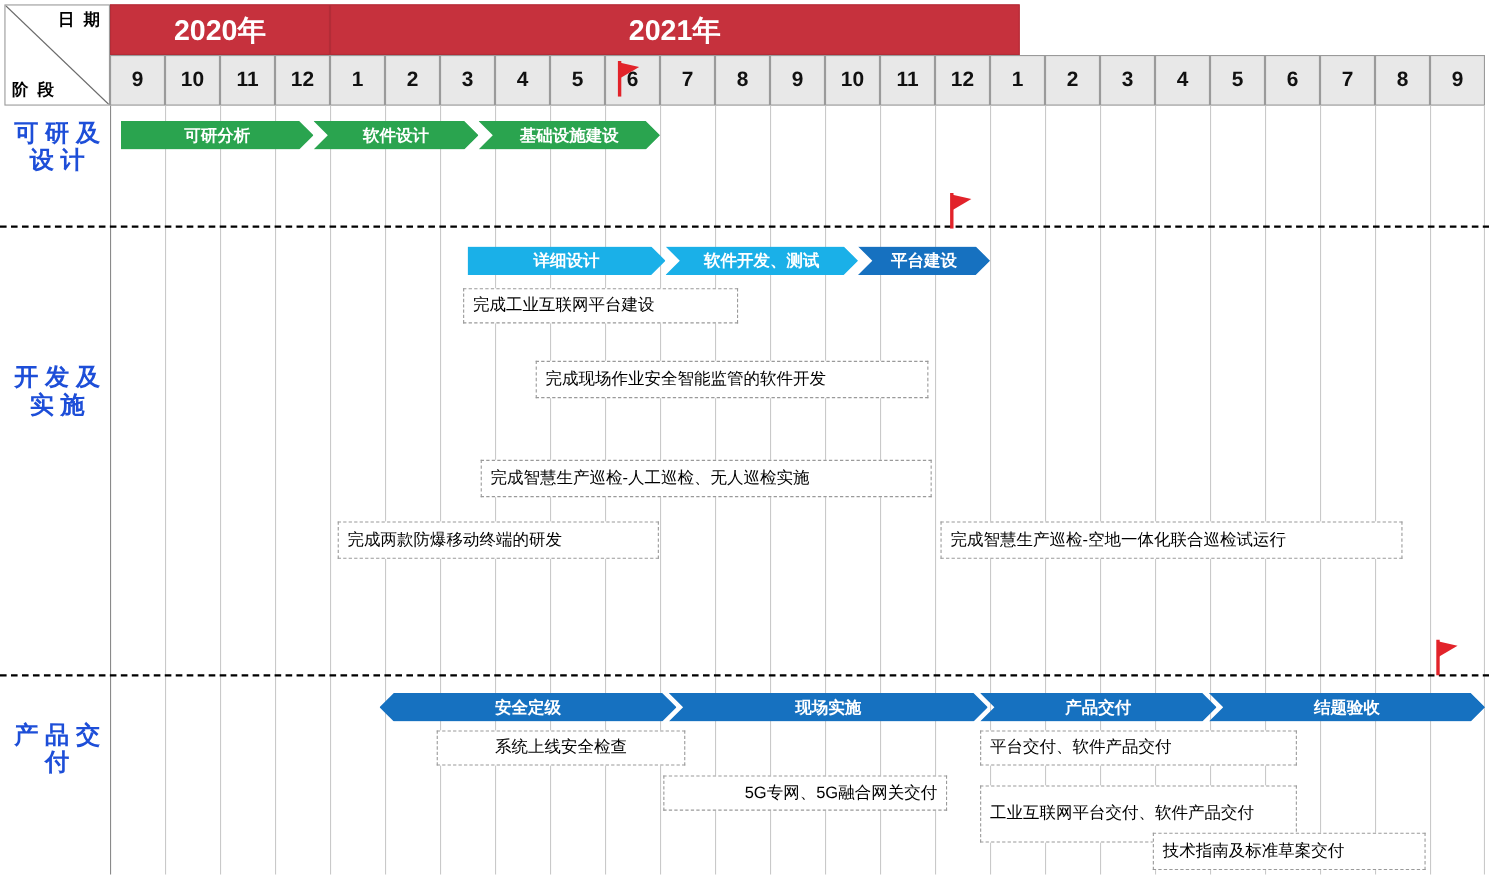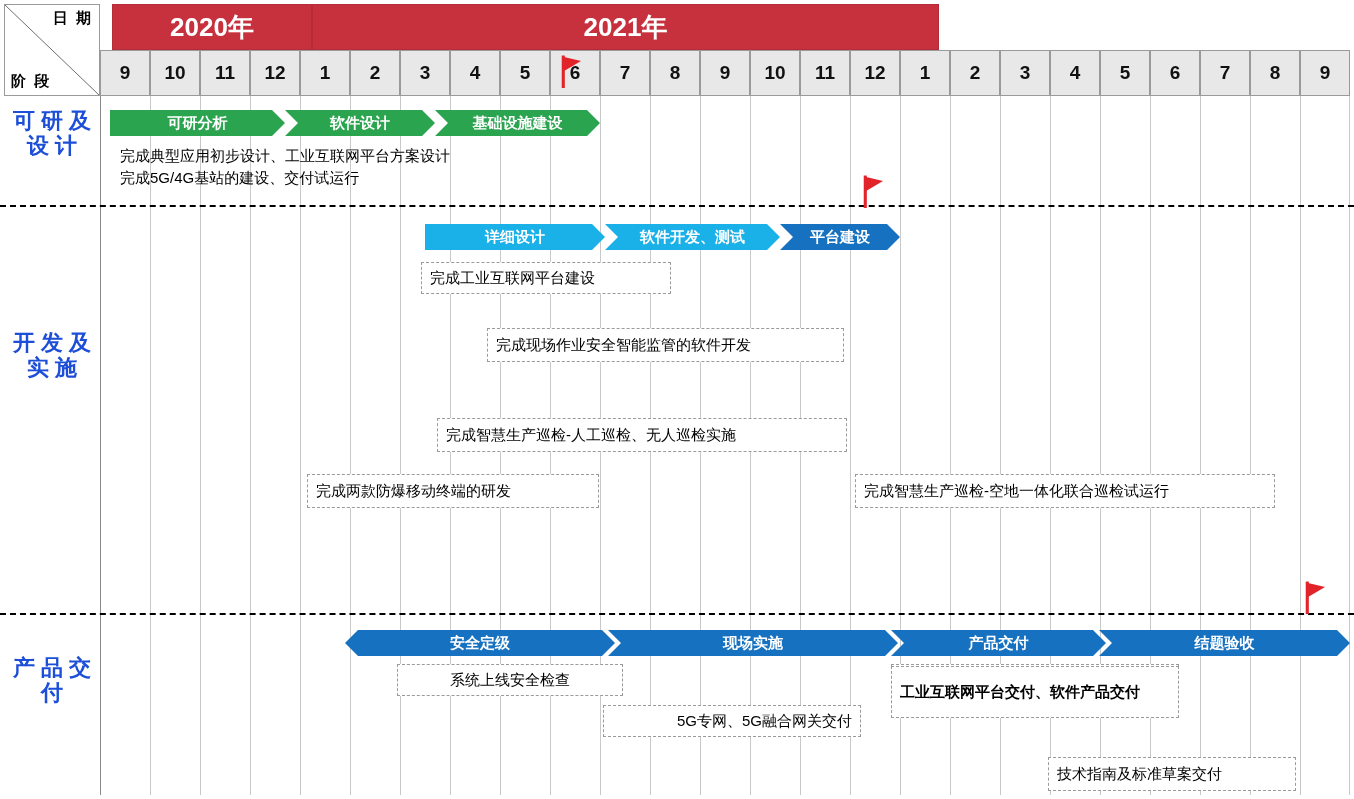--- a/index.html
+++ b/index.html
@@ -22,21 +22,21 @@
   .corner .lbl-date{
     position:absolute;right:6px;top:4px;font-size:15px;font-weight:bold;letter-spacing:2px;
   }
   .corner .lbl-stage{
     position:absolute;left:6px;bottom:4px;font-size:15px;font-weight:bold;letter-spacing:2px;
   }
   .yearbar{
     position:absolute;height:46px;top:4px;
     background:#c6313d;color:#fff;border:1px solid #b32c37;box-sizing:border-box;
     display:flex;align-items:center;justify-content:center;
-    font-size:26px;font-weight:bold;margin-left:12px;
+    font-size:26px;font-weight:bold;
   }
   .monthcell{
     position:absolute;height:46px;top:50px;
     background:#e8e8e8;border:1px solid #9a9a9a;box-sizing:border-box;
     display:flex;align-items:center;justify-content:center;
     font-size:19px;font-weight:bold;color:#111;
   }
 
   
   .gridarea{position:absolute;left:100px;top:96px;width:1250px;height:699px;}
@@ -162,24 +162,20 @@
     <div class="chev green head" style="left:110px;width:175px;">可研分析</div>
     <div class="chev green mid" style="left:285px;width:150px;">软件设计</div>
     <div class="chev green mid" style="left:435px;width:165px;">基础设施建设</div>
   </div>
 
   <svg class="flag" style="left:556px;top:54px;" viewBox="0 0 30 44">
     <line x1="5" y1="2" x2="5" y2="44" stroke="#e2232a" stroke-width="4"></line>
     <path d="M6,4 L28,9 L6,22 Z" fill="#e2232a"></path>
   </svg>
 
-  <div class="note plain" style="left:110px;top:142px;width:520px;height:56px;">
-    <span style="white-space:pre-line;">完成典型应用初步设计、工业互联网平台方案设计
-完成5G/4G基站的建设、交付试运行</span>
-  </div>
 
   <svg class="flag" style="left:858px;top:174px;" viewBox="0 0 30 44">
     <line x1="5" y1="2" x2="5" y2="44" stroke="#e2232a" stroke-width="4"></line>
     <path d="M6,4 L28,9 L6,22 Z" fill="#e2232a"></path>
   </svg>
 
   <div class="chevrow" style="left:0;top:224px;width:100%;">
     <div class="chev blue mid" style="left:605px;width:175px;">软件开发、测试</div>
     <div class="chev blue head" style="left:425px;width:180px;">详细设计</div>
     <div class="chev dblue mid" style="left:780px;width:120px;">平台建设</div>
@@ -203,18 +199,18 @@
     <div class="chev dblue mid" style="left:1099px;width:251px;">结题验收</div>
   </div>
 
   <div class="note" style="left:397px;top:664px;width:226px;height:32px;">
     <span style="width:100%;text-align:center;">系统上线安全检查</span>
   </div>
   <div class="note" style="left:603px;top:705px;width:258px;height:32px;">
     <span style="width:100%;text-align:right;">5G专网、5G融合网关交付</span>
   </div>
   <div class="note" style="left:891px;top:664px;width:288px;height:32px;">平台交付、软件产品交付</div>
-  <div class="note" style="left:891px;top:666px;width:288px;height:52px;font-weight:bold;">
+  <div class="note" style="left:891px;top:714px;width:288px;height:52px;">
     <span style="line-height:1.35;">工业互联网平台交付、软件产品交付</span>
   </div>
   <div class="note" style="left:1048px;top:757px;width:248px;height:34px;">技术指南及标准草案交付</div>
 
 </div>
 
 </body></html>

